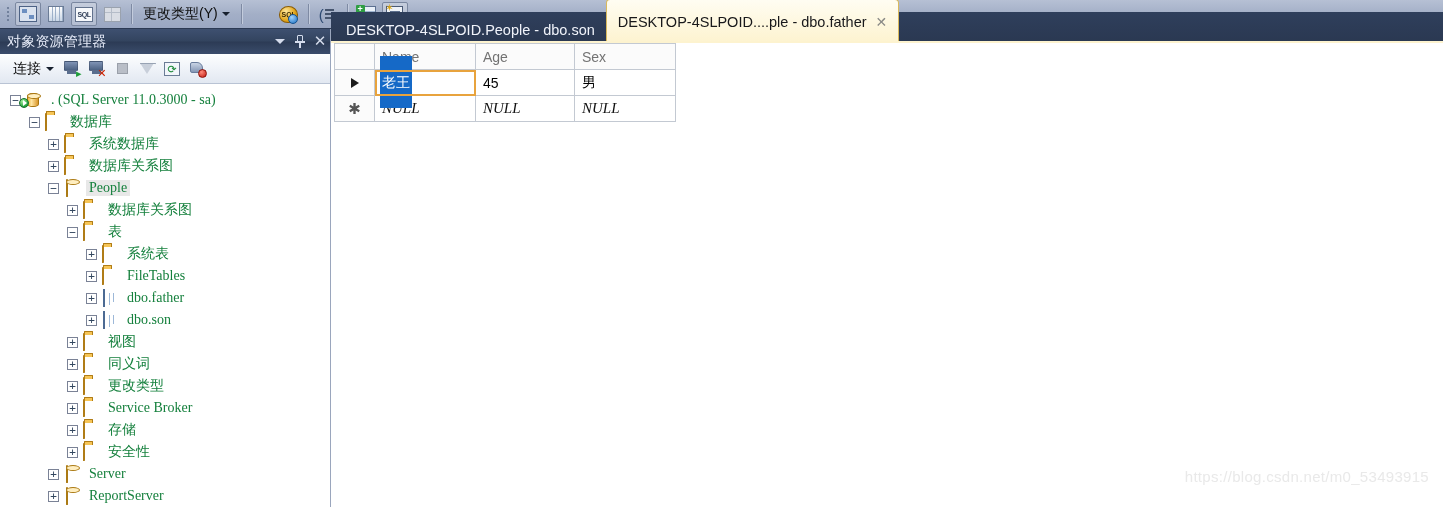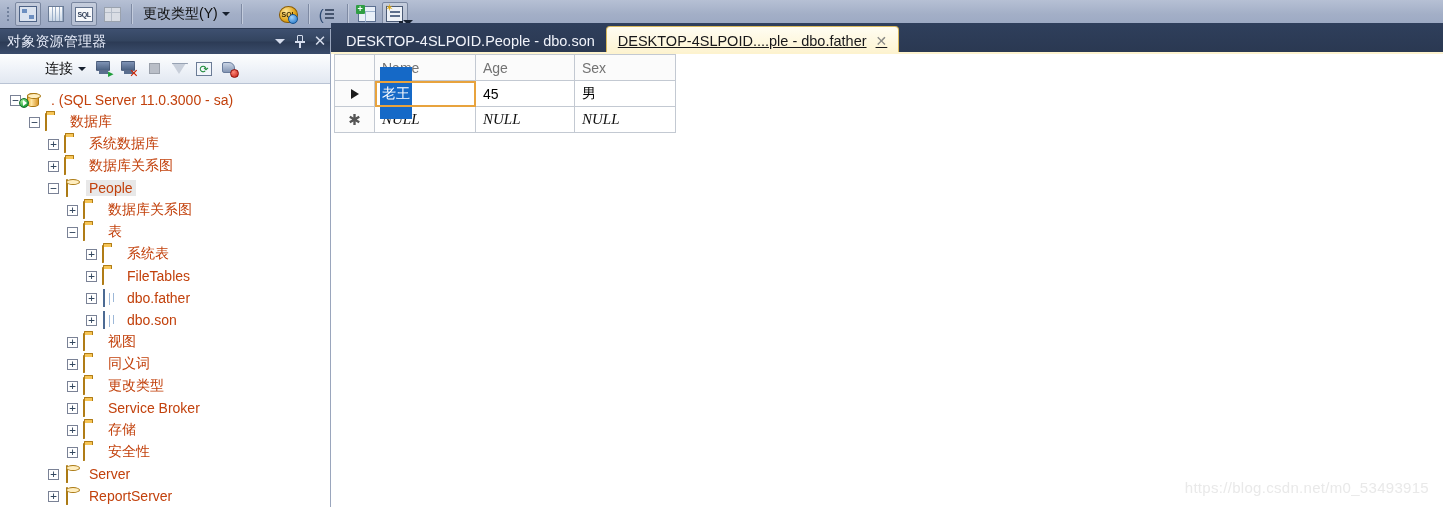--- a/index.html
+++ b/index.html
@@ -96,21 +96,21 @@
   .pin .stem { position:absolute; left:4px; top:7px; width:1.5px; height:6px; background:#d5dcec; }
   .pin .cross { position:absolute; left:0; top:6px; width:10px; height:1.5px; background:#d5dcec; }
   .xmark { font-size: 15px; color: #d5dcec; line-height: 1; font-family:"DejaVu Sans", sans-serif; }
 
   .oe-toolbar {
     height: 30px; width: 100%;
     background: linear-gradient(to bottom, #fdfefe 0%, #eef2f8 55%, #e2e8f1 100%);
     border-bottom: 1px solid #b9c3d4;
     display: flex; align-items: center; padding-left: 9px; gap: 3px;
   }
-  .connect-btn { display:flex; align-items:center; gap:5px; font-size:14px; color:#0a0a0a; padding: 2px 4px; margin-left: 32px; }
+  .connect-btn { display:flex; align-items:center; gap:5px; font-size:14px; color:#0a0a0a; padding: 2px 4px; }
   .oe-ic { width: 22px; height: 22px; display:flex; align-items:center; justify-content:center; position:relative; }
   .srv-ic { position: relative; width:17px; height:15px; }
   .srv-ic .mon { position:absolute; left:0; top:0; width:14px; height:10px; background:linear-gradient(#7f93b5,#4c6283); border:1px solid #39486180; border-radius:1px; }
   .srv-ic .base { position:absolute; left:3px; top:10px; width:9px; height:3px; background:#5a6e8e; }
   .srv-ic .arrow { position:absolute; right:-1px; bottom:-1px; color:#1f9e3a; font-size:11px; font-weight:bold; line-height:8px; }
   .srv-ic .xred { position:absolute; right:-1px; bottom:-2px; color:#cc2200; font-size:11px; font-weight:bold; line-height:9px; }
   .stop-ic { width:11px;height:11px;background:#b9bec7;border:1px solid #9aa0aa; }
   .filter-ic { width:0;height:0;border-left:7px solid transparent;border-right:7px solid transparent;border-top:11px solid #c8cfda; position:relative; }
   .filter-ic::after { content:''; position:absolute; left:-7px; top:-11px; width:14px; height:11px; border:1px solid #97a2b3; border-bottom:none;
                       clip-path: polygon(0 0,100% 0,50% 100%); }
@@ -155,39 +155,39 @@
   .srv-node .play { position:absolute; right:-2px; bottom:0; width:10px; height:10px; border-radius:50%;
     background: radial-gradient(circle at 35% 30%, #a8f0a0, #1f9e3a 70%); border:1px solid #16712a;
     display:flex; align-items:center; justify-content:center; }
   .srv-node .play::after { content:''; width:0;height:0; border-left:4px solid #fff; border-top:3px solid transparent; border-bottom:3px solid transparent; margin-left:1px; }
   .tbl-ic {
     width: 15px; height: 13px; margin-top: 2px; margin-left: 1px;
     background: #f4f8fd; border: 1px solid #4c6a93; position: relative;
   }
   .tbl-ic::before { content:''; position:absolute; left:0; top:0; width:100%; height:3px; background:#5b87c2; }
   .tbl-ic::after { content:''; position:absolute; left:5px; top:3px; width:1px; height:9px; background:#9db8d8; box-shadow:4px 0 0 #9db8d8, 0 3px 0 0 #9db8d8; }
-  .node-label { padding: 0 3px; color: #c2410c; }
+  .node-label { padding: 0 3px; color: #15803d; font-family: Liberation Serif, serif; }
   .node-label.sel { background: #e8e8e8; }
 
   
-  .docarea { position: absolute; left: 331px; top: 23px; width: 1112px; height: 478px; background: #fff; }
+  .docarea { position: absolute; left: 331px; top: 12px; width: 1112px; height: 478px; background: #fff; }
   .tabstrip {
     height: 31px; width: 100%;
     background: linear-gradient(to bottom, #2f3f5c 0%, #2a3851 100%);
     display: flex; align-items: flex-end; padding-left: 4px; position: relative;
   }
   .tab {
     height: 27px; display: flex; align-items: center; gap: 9px;
     padding: 0 11px; font-size: 14.5px; white-space: nowrap;
   }
   .tab.inactive { color: #f0f3fa; }
   .tab.active {
     background: linear-gradient(to bottom, #fffdf2 0%, #fdf3cf 100%);
     color: #18181a; border: 1px solid #d9b95d; border-bottom: none;
-    border-radius: 4px 4px 0 0; height: 28px; text-decoration: underline;
+    border-radius: 4px 4px 0 0; height: 44px;
   }
   .tab .tabx { color: #8a8a86; font-size: 14px; font-family: "DejaVu Sans", sans-serif; line-height: 1; }
   .tab-underline { position:absolute; left:0; bottom:0; width:100%; height:2px; background:#fdf3cf; }
 
   
   .gridwrap { position: absolute; left: 3px; top: 31px; }
   table.dgrid { border-collapse: collapse; font-size: 14px; table-layout: fixed; }
   table.dgrid th, table.dgrid td {
     border: 1px solid #c3c9d2; padding: 0 7px; height: 26px; text-align: left;
     font-weight: normal; background: #fff; vertical-align: middle;

